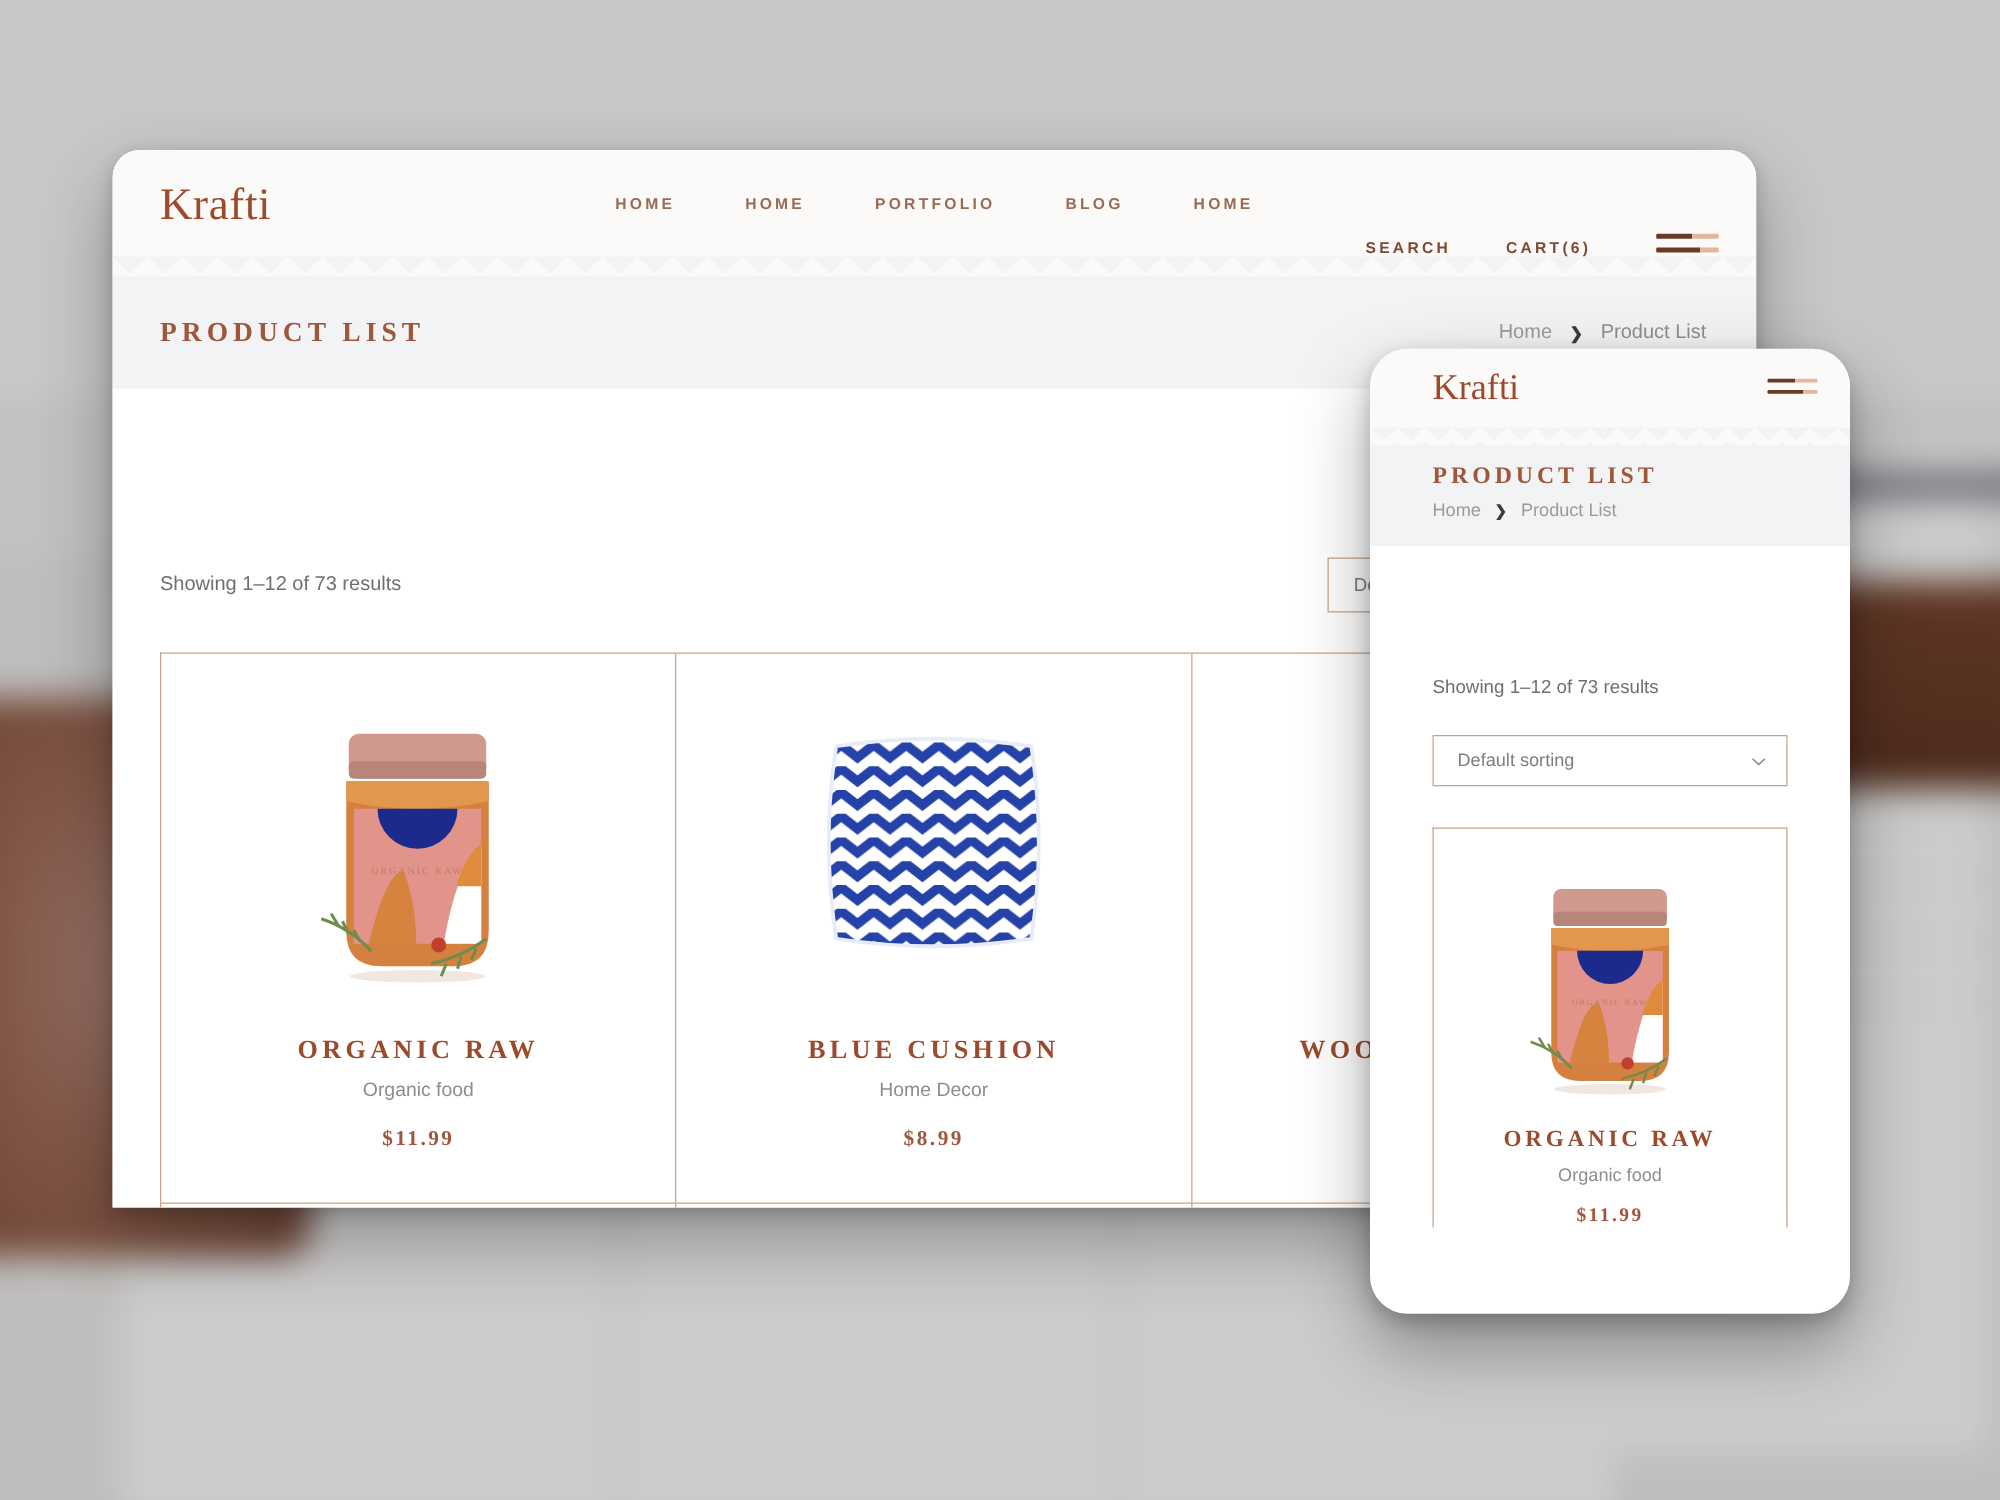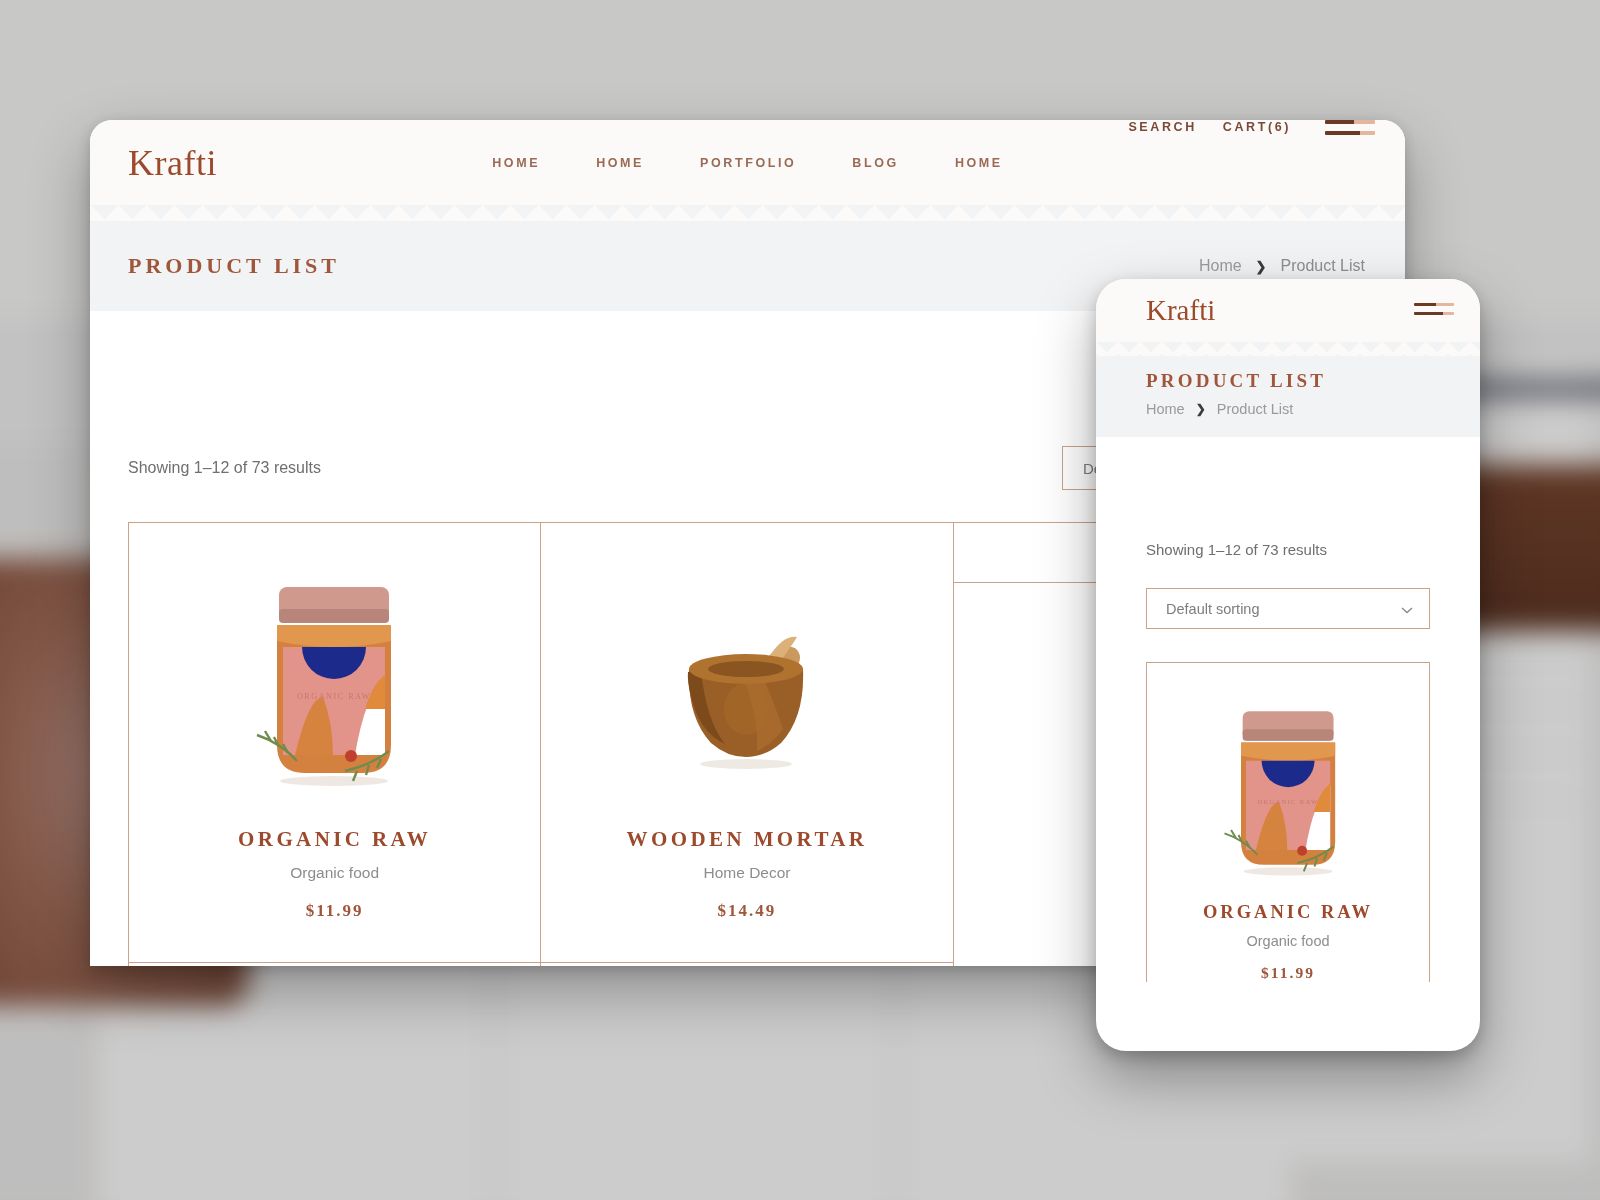--- a/index.html
+++ b/index.html
@@ -82,21 +82,21 @@
     position:absolute; left:0; right:0; top:0; height:85px;
     display:flex; align-items:center; justify-content:center; gap:56px;
     pointer-events:none;
   }
   .dk-nav a{
     pointer-events:auto;
     font-size:12.5px; letter-spacing:2.6px; color:#9b6a55; text-decoration:none; font-weight:600;
   }
   .dk-right{
     position:absolute; right:30px; top:0; height:85px;
-    display:flex; align-items:flex-start; gap:26px;
+    display:flex; align-items:flex-end; gap:44px;
   }
   .dk-right a{ font-size:12.5px; letter-spacing:2.6px; color:#7a4a36; text-decoration:none; font-weight:600;}
   .burger{ width:50px; height:18px; position:relative; cursor:pointer; margin-left:8px;}
   .burger i{ position:absolute; left:0; height:4px; display:block; border-radius:1px;}
   .burger i.b1{ top:0; width:50px; background:linear-gradient(90deg,#6b3a25 0%,#6b3a25 58%,#e2b79c 58%,#e2b79c 100%);}
   .burger i.b2{ top:11px; width:50px; background:linear-gradient(90deg,#6b3a25 0%,#6b3a25 70%,#e2b79c 70%,#e2b79c 100%);}
 
   .zig{
     height:16px; width:100%;
     background:
@@ -330,20 +330,43 @@
               <path d="M110 212 l-4 10 M122 206 l-3 10 M134 200 l-4 9"></path>
             </g>
             <circle cx="104" cy="197" r="6" fill="#c0402e"></circle>
           </svg>
         </div>
         <div class="p-title">ORGANIC RAW</div>
         <div class="p-cat">Organic food</div>
         <div class="p-price">$11.99</div>
       </div>
 
+      <div class="cell">
+        <div class="thumb">
+          <svg width="200" height="198" viewBox="0 0 200 198">
+            <defs>
+              <clipPath id="cushionClip">
+                <path d="M22 22 q78 -12 156 0 q12 76 0 154 q-78 12 -156 0 q-12 -78 0 -154 Z"></path>
+              </clipPath>
+              <pattern id="zz" width="26" height="19" patternUnits="userSpaceOnUse">
+                <rect width="26" height="19" fill="#ffffff"></rect>
+                <path d="M-13 12 L0 2 L13 12 L26 2 L39 12" fill="none" stroke="#2442a8" stroke-width="7.5"></path>
+              </pattern>
+            </defs>
+            <path d="M22 22 q78 -12 156 0 q12 76 0 154 q-78 12 -156 0 q-12 -78 0 -154 Z" fill="#ffffff"></path>
+            <g clip-path="url(#cushionClip)">
+                <rect x="0" y="0" width="200" height="198" fill="url(#zz)"></rect>
+              </g>
+            <path d="M22 22 q78 -12 156 0 q12 76 0 154 q-78 12 -156 0 q-12 -78 0 -154 Z" fill="none" stroke="#e8ecf6" stroke-width="3"></path>
+          </svg>
+        </div>
+        <div class="p-title">BLUE CUSHION</div>
+        <div class="p-cat">Home Decor</div>
+        <div class="p-price">$8.99</div>
+      </div>
 
       <div class="cell">
         <div class="thumb">
           <svg width="195" height="195" viewBox="0 0 195 195">
             <ellipse cx="97" cy="187" rx="46" ry="5" fill="#efe9e3"></ellipse>
             <path d="M106 165 q-10 -60 14 -86 q12 -14 26 -8 q10 8 0 22 q-22 28 -24 74 Z" fill="#c9995e"></path>
             <path d="M120 80 q14 -22 28 -20 q-6 10 -18 26 Z" fill="#dcb179"></path>
             <path d="M40 92 h114 q2 48 -22 74 q-16 14 -35 14 q-19 0 -35 -14 q-24 -26 -22 -74 Z" fill="#9a5f26"></path>
             <path d="M52 95 q6 50 24 72 q-26 -12 -34 -48 q-4 -14 -3 -24 Z" fill="#7d4a1b"></path>
             <path d="M92 96 q18 42 16 78 q14 -6 26 -22 q-10 -30 -22 -56 Z" fill="#a86a2c"></path>

